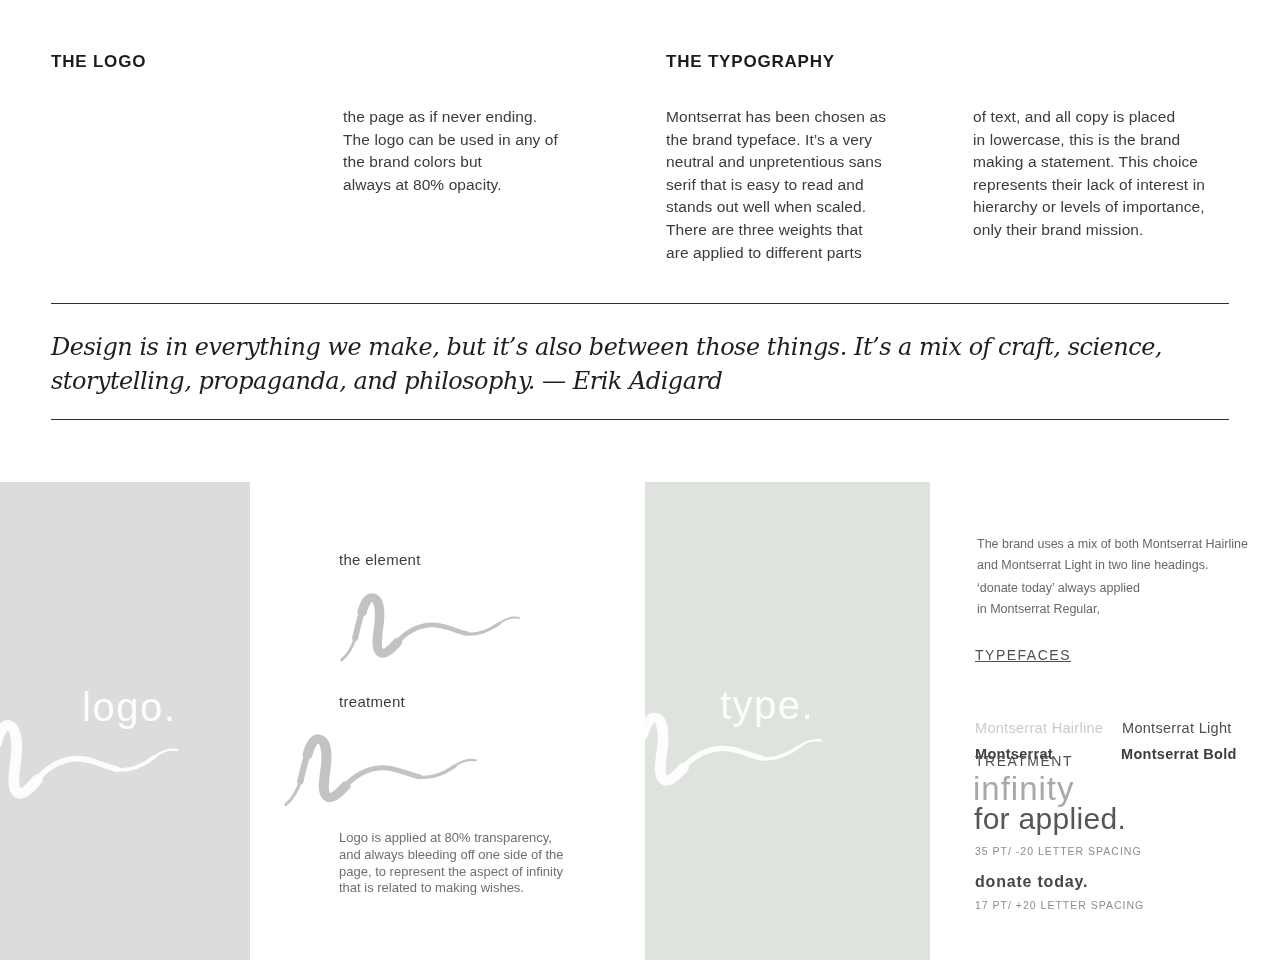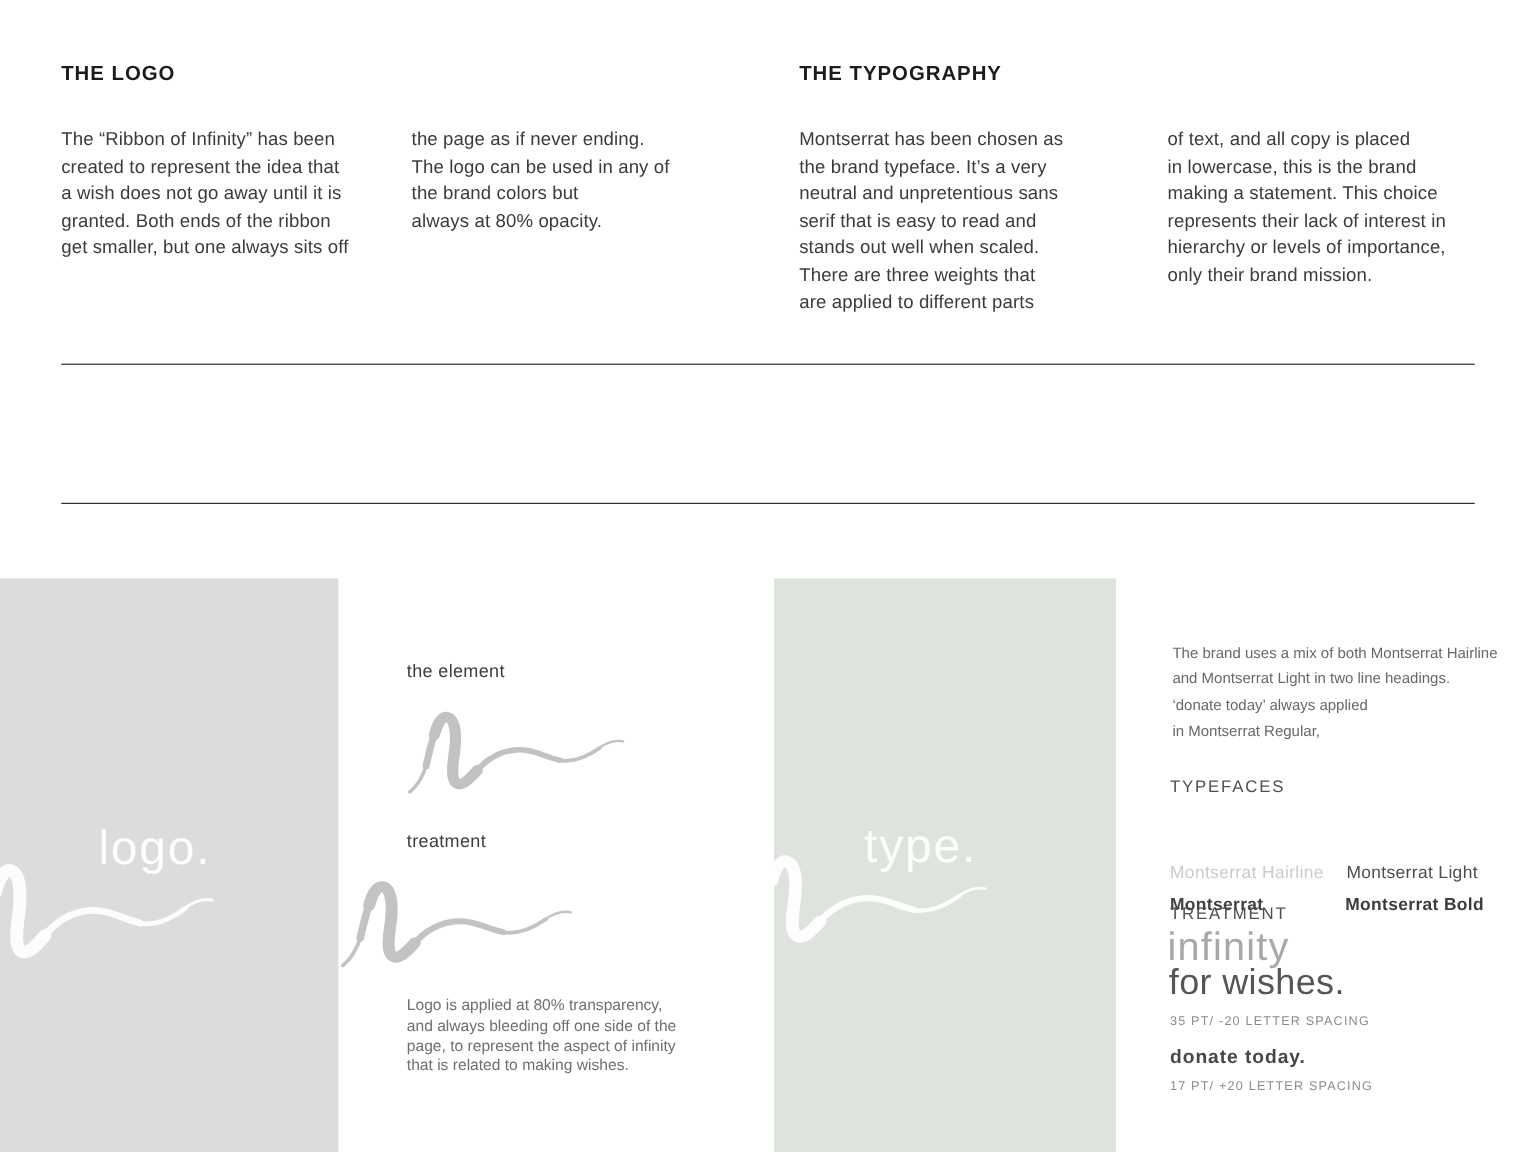--- a/index.html
+++ b/index.html
@@ -34,21 +34,21 @@
   }
   .rule1 { top:303px; }
   .rule2 { top:419px; }
   .quote {
     position:absolute; left:51px; top:330px; width:1185px;
     font-family:"DejaVu Serif","Liberation Serif",serif;
     font-style:italic; font-size:24px; line-height:34px;
     letter-spacing:-0.5px; color:#1f1f1f;
   }
   .panel { position:absolute; top:482px; height:478px; overflow:hidden; }
-  .panel-gray { left:0; width:282px; background:#dcdcdc; }
+  .panel-gray { left:0; width:250px; background:#dcdcdc; }
   .panel-sage { left:645px; width:285px; background:#dee4dd; }
   .wordmark {
     position:absolute;
     font-size:40px; font-weight:300; letter-spacing:1.5px;
     color:rgba(255,255,255,.93);
   }
   .wordmark-logo { left:82px; top:203px; }
   .wordmark-type { left:75px; top:201px; }
   .ribbon { position:absolute; display:block; }
   .ribbon-in-gray  { left:-30px; top:233px; width:215px; height:95px; color:rgba(255,255,255,.9); }
@@ -70,21 +70,21 @@
     position:absolute; left:977px;
     font-size:12.5px; line-height:21px; color:#686868;
     white-space:pre-line;
   }
   .intro1 { top:534px; }
   .intro2 { top:578px; }
   .mini-heading {
     position:absolute; left:975px;
     font-size:14px; font-weight:500; letter-spacing:1.5px; color:#4f4f4f;
   }
-  .typefaces-h { top:647px; }
+  .typefaces-h { top:647px;text-decoration:underline; }
   .treatment-h { top:753px; }
   .tf { position:absolute; font-size:14.5px; letter-spacing:.3px;margin-top:48px; }
   .tf-hairline { left:975px;  top:672px; font-weight:300; color:#cbcbcb; }
   .tf-light    { left:1122px; top:672px; font-weight:300; color:#4d4d4d; }
   .tf-regular  { left:975px;  top:698px; font-weight:600; color:#424242; }
   .tf-bold     { left:1121px; top:698px; font-weight:700; color:#3c3c3c; }
   .hl1 {
     position:absolute; left:973px; top:770px;
     font-size:33px; font-weight:300; letter-spacing:1px; color:#a8a8a8;
   }
@@ -117,44 +117,40 @@
       <path d="M187,45 C196,38 204,35 212,37" stroke-width="2.5"></path>
     </g>
   </defs>
 </svg>
 
 <div class="page">
 
   <h2 class="sec-heading logo-h">THE LOGO</h2>
   <h2 class="sec-heading type-h">THE TYPOGRAPHY</h2>
 
-  <p class="col col1">The “Ribbon of Infinity” has been
-created to represent the idea that
-a wish does not go away until it is
-granted. Both ends of the ribbon
-get smaller, but one always sits off</p>
   <p class="col col2">the page as if never ending.
 The logo can be used in any of
 the brand colors but
 always at 80% opacity.</p>
   <p class="col col3">Montserrat has been chosen as
 the brand typeface. It’s a very
 neutral and unpretentious sans
 serif that is easy to read and
 stands out well when scaled.
 There are three weights that
 are applied to different parts</p>
   <p class="col col4">of text, and all copy is placed
 in lowercase, this is the brand
 making a statement. This choice
 represents their lack of interest in
 hierarchy or levels of importance,
 only their brand mission.</p>
 
   <hr class="rule rule1">
+  <blockquote class="quote">Design is in everything we make, but it’s also between those things. It’s a mix of craft, science, storytelling, propaganda, and philosophy. — Erik Adigard</blockquote>
   <hr class="rule rule2">
 
   <div class="panel panel-gray">
     <svg class="ribbon ribbon-in-gray" viewBox="0 0 220 100" preserveAspectRatio="none">
       <use href="#ribbon-shape"></use>
     </svg>
     <div class="wordmark wordmark-logo">logo.</div>
   </div>
 
   <div class="small-label element-label">the element</div>
@@ -185,18 +181,18 @@
 in Montserrat Regular,</p>
 
   <div class="mini-heading typefaces-h">TYPEFACES</div>
   <div class="tf tf-hairline">Montserrat Hairline</div>
   <div class="tf tf-light">Montserrat Light</div>
   <div class="tf tf-regular">Montserrat</div>
   <div class="tf tf-bold">Montserrat Bold</div>
 
   <div class="mini-heading treatment-h">TREATMENT</div>
   <div class="hl1">infinity</div>
-  <div class="hl2">for wishes.</div>
+  <div class="hl2">for applied.</div>
   <div class="spec spec1">35 PT/ -20 LETTER SPACING</div>
   <div class="cta">donate today.</div>
   <div class="spec spec2">17 PT/ +20 LETTER SPACING</div>
 
 </div>
 
 </body></html>

